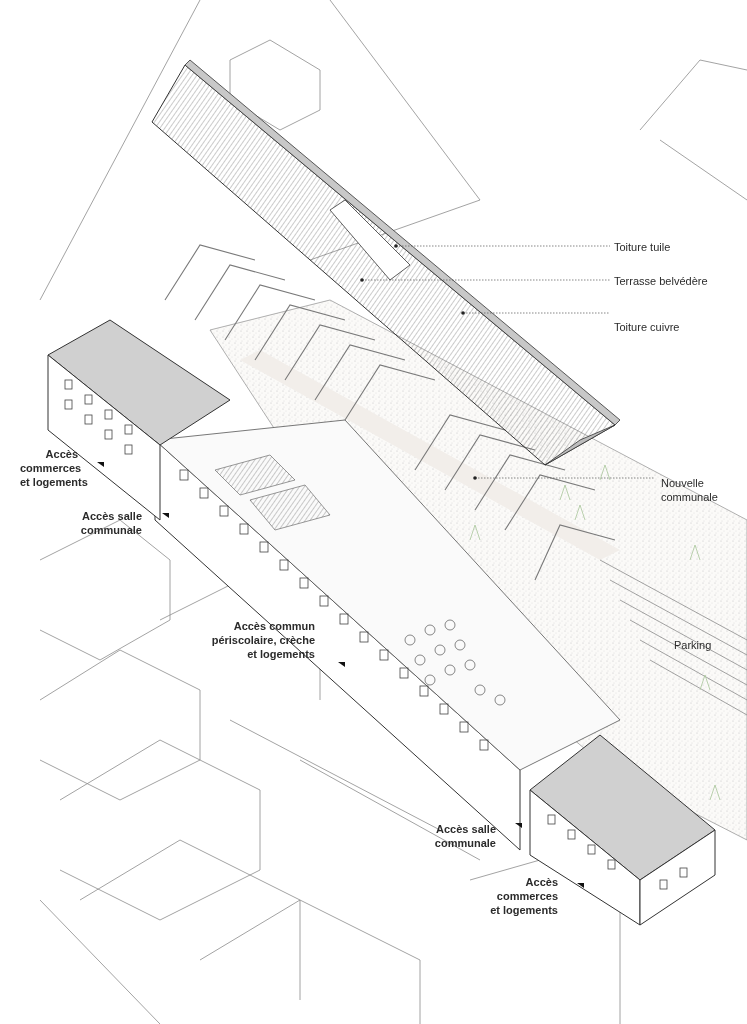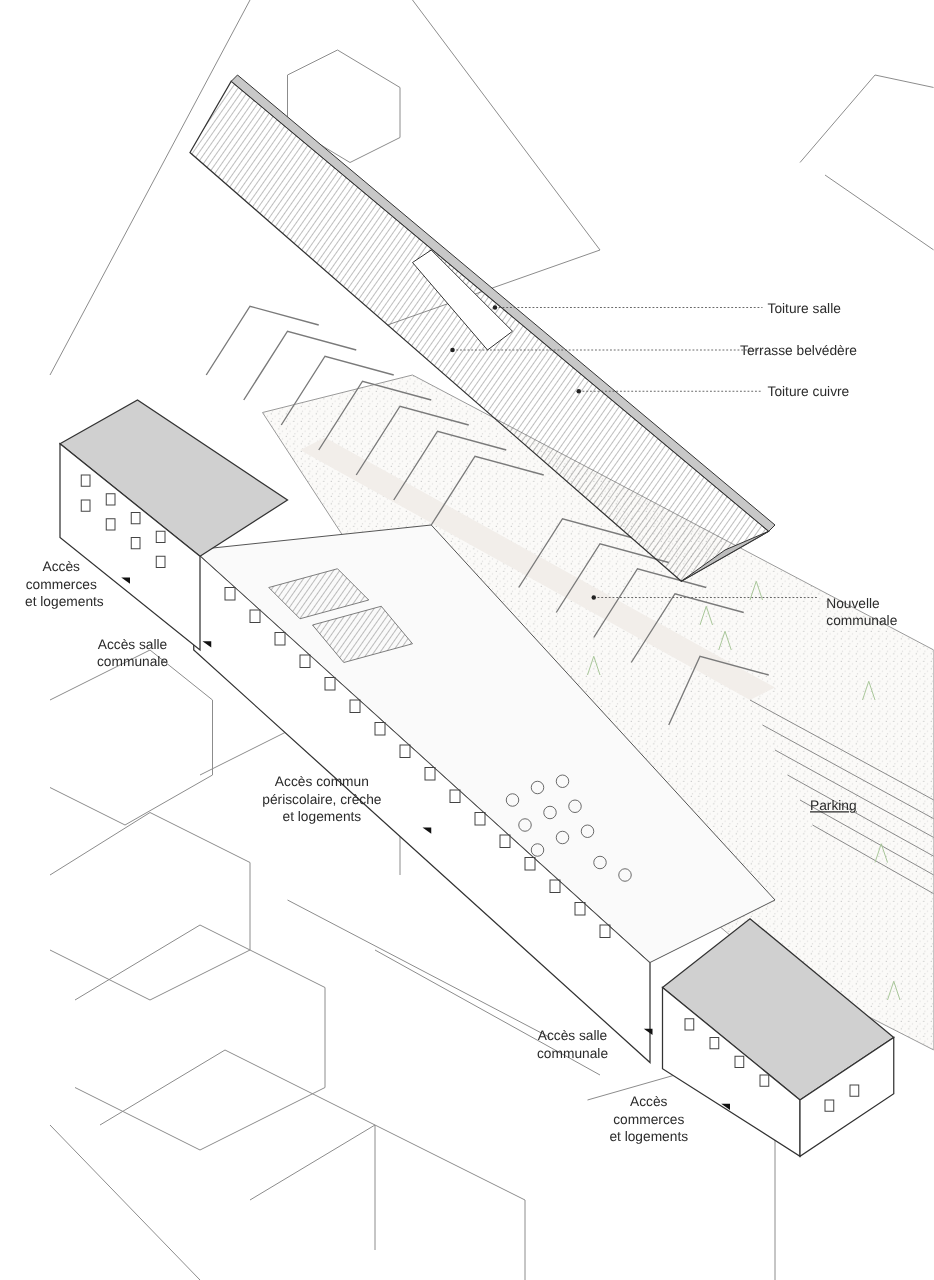--- a/index.html
+++ b/index.html
@@ -1,21 +1,21 @@
 <!DOCTYPE html>
 <html><head>
 <meta charset="utf-8">
 <style>
   html, body { margin:0; padding:0; background:#ffffff; }
   body { width:747px; height:1024px; position:relative; overflow:hidden;
          font-family:"Liberation Sans", sans-serif; color:#2a2a2a; }
   #drawing { position:absolute; left:0; top:0; width:747px; height:1024px; }
   .label { position:absolute; font-size:11px; line-height:14px; color:#2b2b2b;
            font-family:"Liberation Sans", sans-serif; white-space:nowrap; }
-  .label.right { text-align:center; }
+  .label.right { text-align:right;font-weight:bold; }
   .label span { display:block; }
 </style>
 </head>
 <body>
 
 <svg id="drawing" viewBox="0 0 747 1024" xmlns="http://www.w3.org/2000/svg">
   <defs>
     <pattern id="hatch" width="4" height="4" patternUnits="userSpaceOnUse" patternTransform="rotate(35)">
       <line x1="0" y1="0" x2="0" y2="4" stroke="#6a6a6a" stroke-width="0.7"></line>
     </pattern>
@@ -168,28 +168,28 @@
     <polygon points="338,662 345,662 345,667"></polygon>
     <polygon points="515,823 522,823 522,828"></polygon>
     <polygon points="577,883 584,883 584,888"></polygon>
   </g>
 
   <g stroke="#a9c79a" stroke-width="0.8" fill="none">
     <path d="M560,500 l5,-15 l5,15 M575,520 l5,-15 l5,15 M600,480 l5,-15 l5,15 M690,560 l5,-15 l5,15 M700,690 l5,-15 l5,15 M710,800 l5,-15 l5,15 M470,540 l5,-15 l5,15"></path>
   </g>
 </svg>
 
-<div class="label" style="left:614px; top:240px;">Toiture salle</div>
-<div class="label" style="left:592px; top:274px;text-align:right;">Terrasse belvédère</div>
-<div class="label" style="left:614px; top:307px;">Toiture cuivre</div>
+<div class="label" style="left:614px; top:240px;">Toiture tuile</div>
+<div class="label" style="left:614px; top:274px;text-align:right;">Terrasse belvédère</div>
+<div class="label" style="left:614px; top:320px;">Toiture cuivre</div>
 <div class="label" style="left:661px; top:476px;">
   <span>Nouvelle</span>
   <span>communale</span>
 </div>
-<div class="label" style="left:648px; top:638px;text-decoration:underline;">Parking</div>
+<div class="label" style="left:674px; top:638px;">Parking</div>
 
 <div class="label right" style="left:20px; top:447px; width:58px;">
   <span>Accès</span>
   <span>commerces</span>
   <span>et logements</span>
 </div>
 <div class="label right" style="left:70px; top:509px; width:72px;">
   <span>Accès salle</span>
   <span>communale</span>
 </div>

